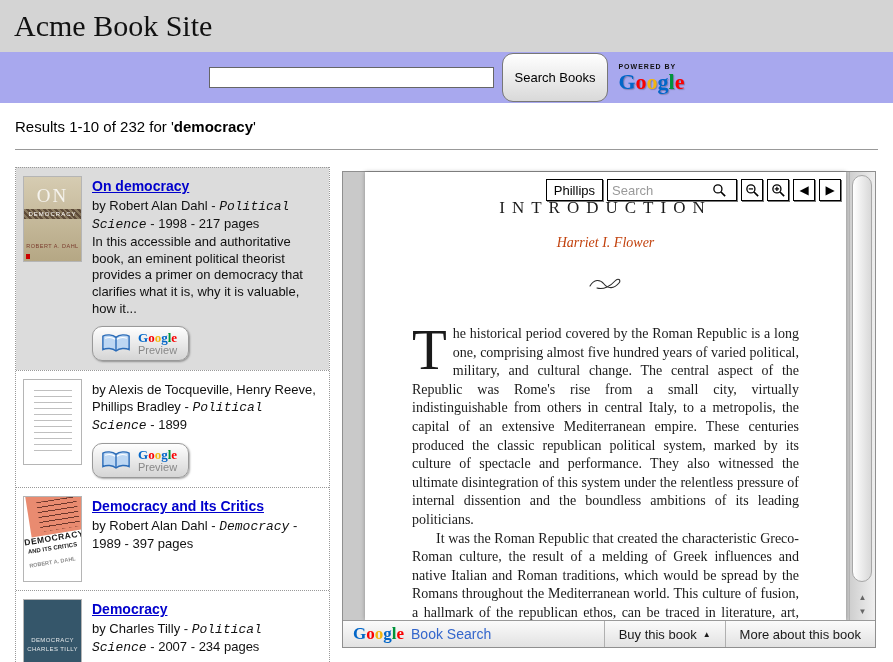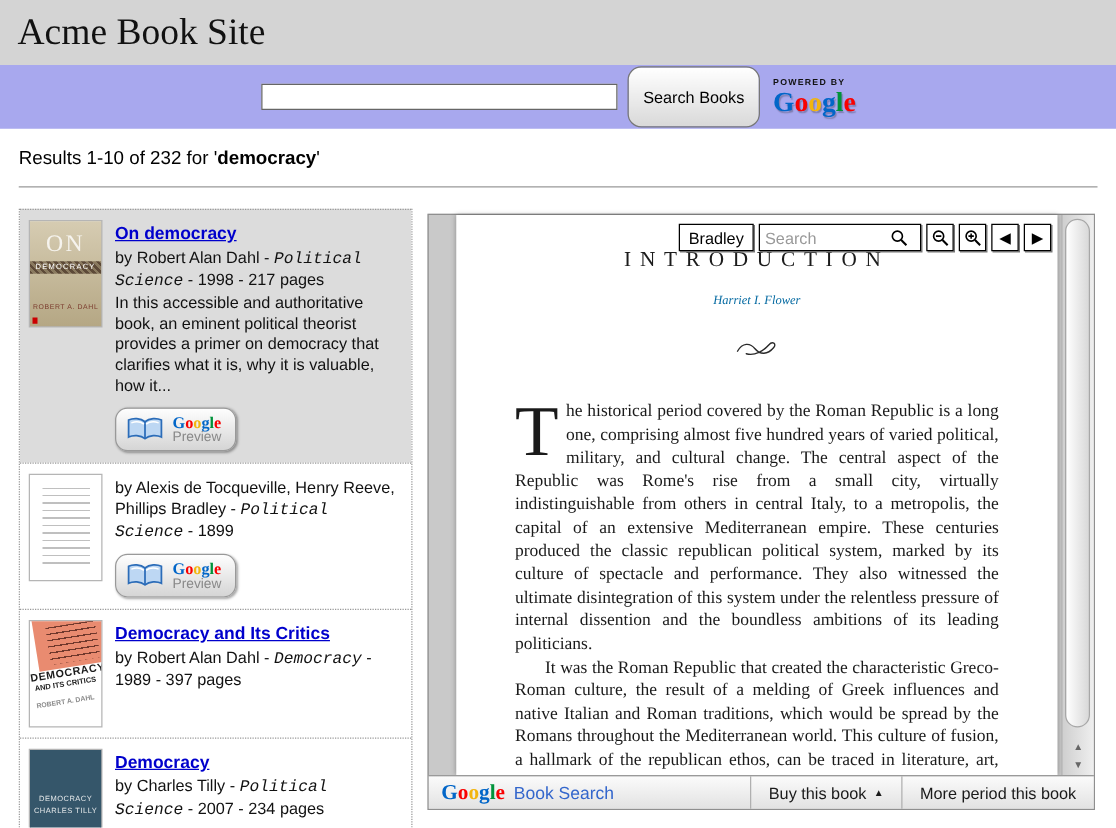--- a/index.html
+++ b/index.html
@@ -73,22 +73,22 @@
   .t4-t { position:absolute; top:36px; width:100%; text-align:center; color:#e4e8ea;
           font-size:6px; letter-spacing:.4px; line-height:1.5; }
 
   
   .viewer { position:absolute; left:342px; top:21px; width:534px; height:477px;
             background:#c9c9c9; border:1px solid #8f8f8f; }
   .vpage { position:absolute; left:22px; top:0; width:481px; bottom:27px; background:#fff;
            box-shadow:0 0 4px rgba(0,0,0,.3); overflow:hidden; }
   .pg-heading { font-family:"Liberation Serif", serif; font-size:17px; letter-spacing:7px;
                 text-align:center; margin-top:26px; color:#1c1c1c; }
-  .pg-author { font-family:"Liberation Serif", serif; font-style:italic; font-size:10px;
-               text-align:center; margin-top:17px; color:#0369a1; }
+  .pg-author { font-family:"Liberation Serif", serif; font-style:italic; font-size:14px;
+               text-align:center; margin-top:17px; color:#c2410c; }
   .ornament { text-align:center; margin-top:26px; }
   .pg-body { width:387px; margin:30px auto 0; font-family:"Liberation Serif", serif;
              font-size:14px; line-height:18.6px; text-align:justify; color:#1a1a1a; }
   .dropcap { float:left; font-size:57px; line-height:45px; padding:2px 6px 0 0;
              font-family:"Liberation Serif", serif; }
   .pg-body .p2 { text-indent:24px; }
 
   .vtoolbar { position:absolute; top:7px; right:34px; display:flex; gap:4px; align-items:center; }
   .tb-btn { height:22px; background:#fff; border:1px solid #000; box-shadow:1px 1px 0 #777;
             font-size:13px; display:flex; align-items:center; justify-content:center; cursor:pointer; }
@@ -227,21 +227,21 @@
           <path d="M3 9 C7 2, 13 2, 17 7 C21 12, 27 12, 32 6 C34.5 3, 31 0.5, 28 4 C24 8.5, 17 13, 10 11" fill="none" stroke="#2a2a2a" stroke-width="1.1" stroke-linecap="round"></path>
         </svg>
       </div>
       <div class="pg-body">
         <p><span class="dropcap">T</span><span>he historical period covered by the Roman Republic is a long one, comprising almost five hundred years of varied political, military, and cultural change. The central aspect of the Republic was Rome's rise from a small city, virtually indistinguishable from others in central Italy, to a metropolis, the capital of an extensive Mediterranean empire. These centuries produced the classic republican political system, marked by its culture of spectacle and performance. They also witnessed the ultimate disintegration of this system under the relentless pressure of internal dissention and the boundless ambitions of its leading politicians.</span></p>
         <p class="p2">It was the Roman Republic that created the characteristic Greco-Roman culture, the result of a melding of Greek influences and native Italian and Roman traditions, which would be spread by the Romans throughout the Mediterranean world. This culture of fusion, a hallmark of the republican ethos, can be traced in literature, art, architecture, law, rhetoric, philosophy, and everyday life. Latin literature in all genres of prose and verse also emerged during the time of Rome's imperial expansion. Above all, the vast changes between the early fifth century and</p>
       </div>
     </div>
 
     <div class="vtoolbar">
-      <button class="tb-btn contents-btn">Bradley</button>
+      <button class="tb-btn contents-btn">Phillips</button>
       <div class="tb-search">
         <input type="text" placeholder="Search" style="">
         <svg width="15" height="15" viewBox="0 0 16 16">
           <circle cx="6.3" cy="6.3" r="4.3" fill="none" stroke="#000" stroke-width="1.4"></circle>
           <line x1="9.6" y1="9.6" x2="14" y2="14" stroke="#000" stroke-width="1.8"></line>
         </svg>
       </div>
       <button class="tb-btn sq">
         <svg width="15" height="15" viewBox="0 0 16 16">
           <circle cx="6.3" cy="6.3" r="4.3" fill="none" stroke="#000" stroke-width="1.4"></circle>
@@ -273,17 +273,17 @@
 
     <div class="vfooter">
       <div class="vf-brand">
         <span class="glogo glogo-md"><span style="color: rgb(2, 102, 200);">G</span><span style="color: rgb(249, 1, 1);">o</span><span style="color: rgb(242, 181, 15);">o</span><span style="color: rgb(2, 102, 200);">g</span><span style="color: rgb(0, 147, 59);">l</span><span style="color: rgb(249, 1, 1);">e</span></span>
         <span class="vf-link">Book Search</span>
       </div>
       <div class="vf-cell">
         <span>Buy this book</span>
         <span class="buy-arrow">▲</span>
       </div>
-      <div class="vf-cell">More period this book</div>
+      <div class="vf-cell">More about this book</div>
     </div>
 
   </div>
 </div>
 
 </body></html>

